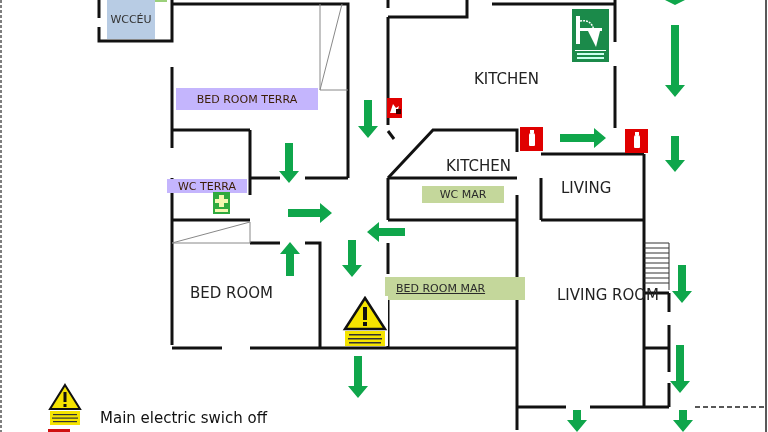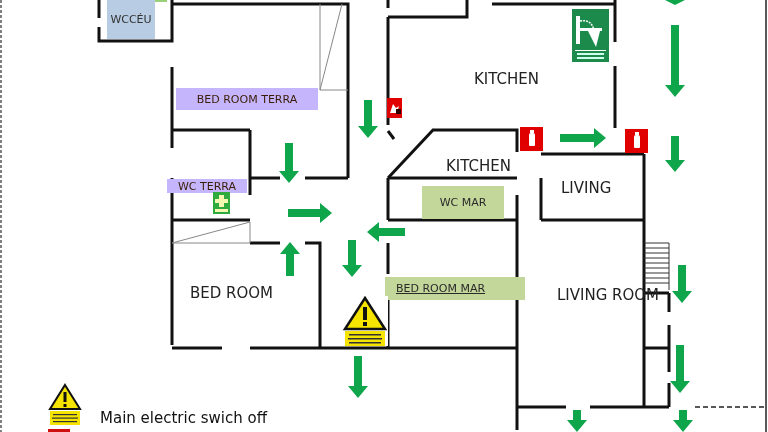--- a/index.html
+++ b/index.html
@@ -129,21 +129,21 @@
 <div class="tag blue" style="left:107px;top:0px;width:48px;height:39px;">
   <span>WC</span>
   <span>CÉU</span>
 </div>
 <div class="sign" style="left:155px;top:0;width:12px;height:2px;background:#9bd07a;"></div>
 
 <div class="tag orange" style="left:176px;top:88px;width:142px;height:22px;">BED ROOM  TERRA</div>
 <div class="tag orange" style="left:167px;top:151px;width:80px;height:14px;margin-top:28px;">WC TERRA</div>
 <div class="lbl" style="left:474px;top:70px;">KITCHEN</div>
 <div class="lbl" style="left:446px;top:157px;">KITCHEN</div>
-<div class="tag green" style="left:422px;top:186px;width:82px;height:33px;">WC MAR</div>
+<div class="tag green" style="left:422px;top:186px;width:82px;height:17px;">WC MAR</div>
 <div class="lbl" style="left:561px;top:179px;">LIVING</div>
 <div class="lbl" style="left:190px;top:284px;">BED ROOM</div>
 <div class="tag green" style="left:385px;top:277px;width:140px;height:23px;justify-content:flex-start;padding-left:11px;text-decoration:underline;">BED ROOM MAR</div>
 <div class="lbl" style="left:557px;top:286px;">LIVING ROOM</div>
 
 <div class="sign gas" style="left:572px;top:9px;width:37px;height:53px;">
   <svg width="37" height="53" viewBox="0 0 37 53">
     <rect x="4" y="7" width="4" height="28" fill="#fff"></rect>
     <path d="M8 12 Q20 10 22 22" stroke="#fff" stroke-width="1.5" fill="none" stroke-dasharray="2,1"></path>
     <rect x="6" y="19" width="24" height="3" fill="#fff"></rect>

